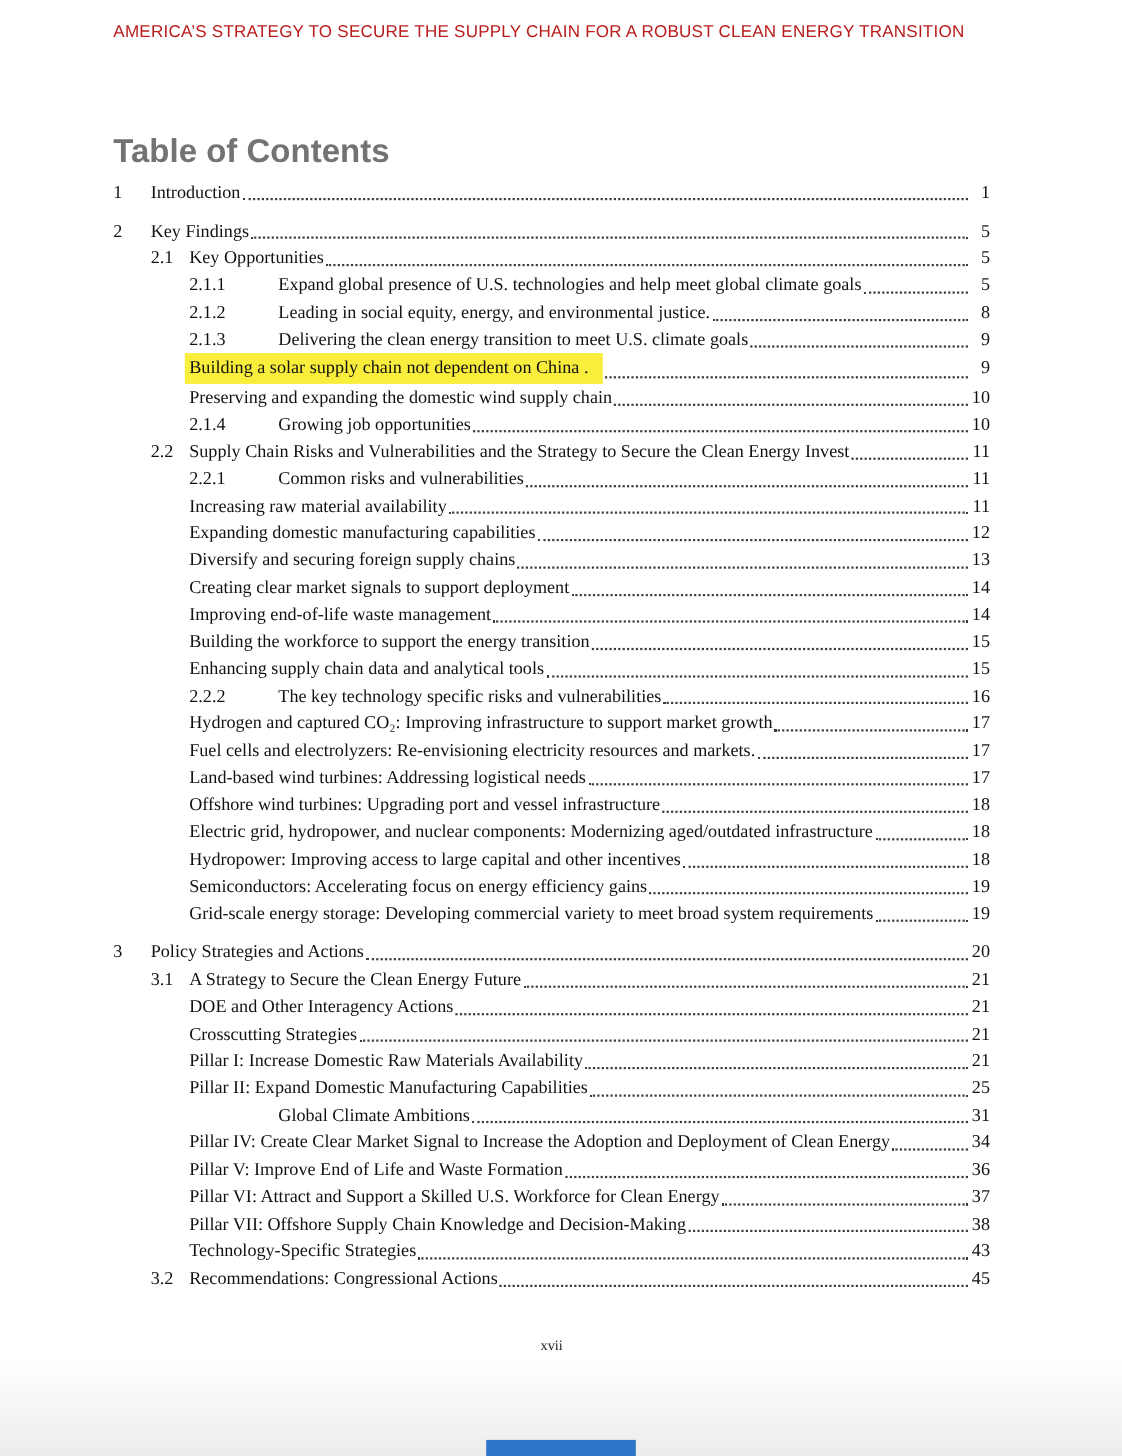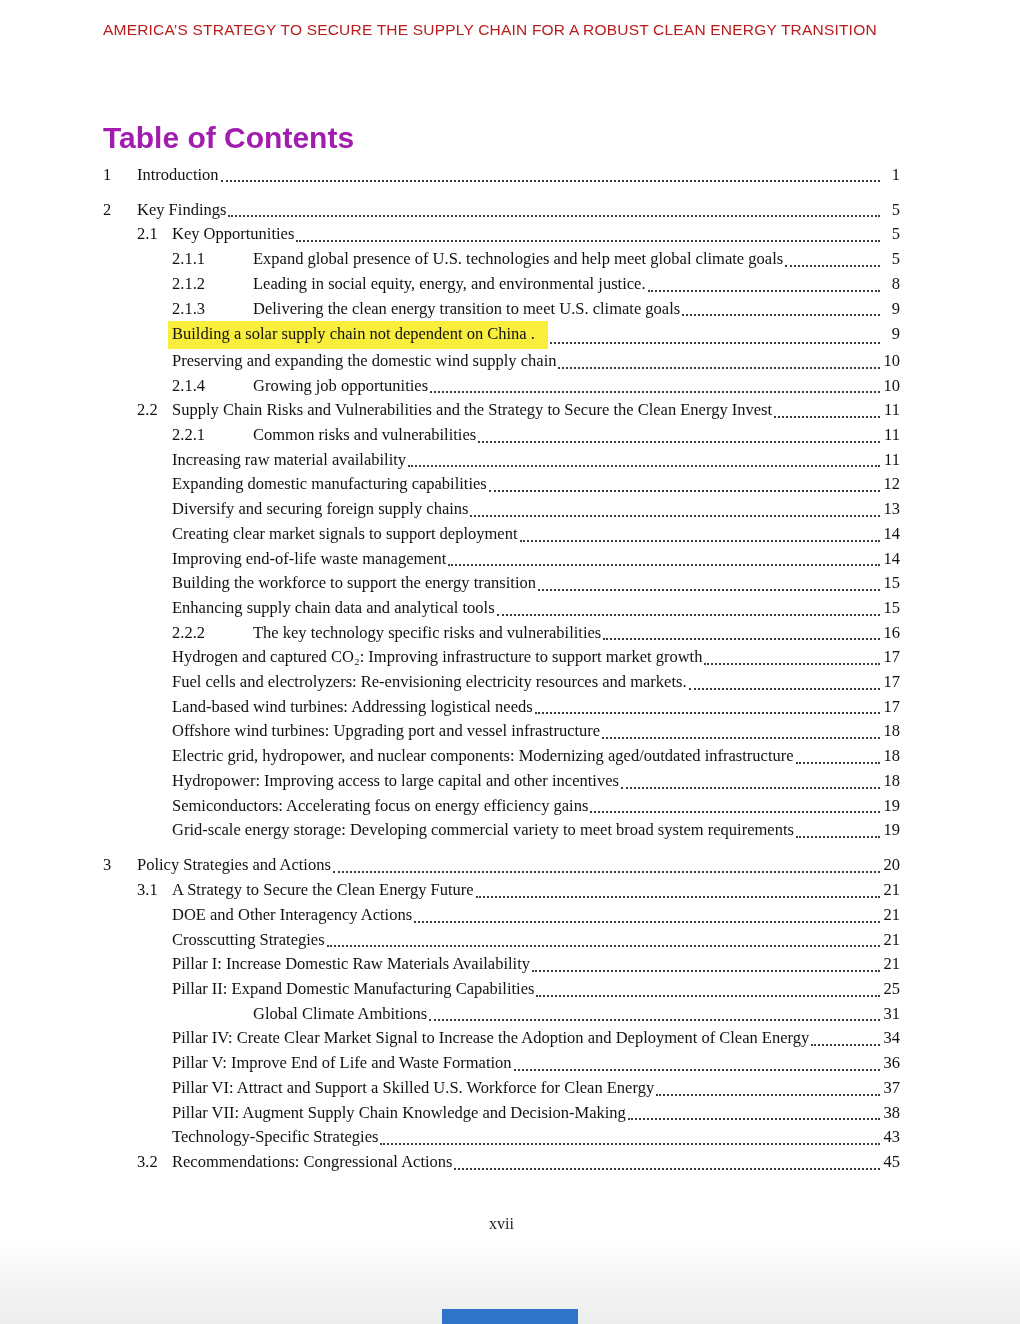--- a/index.html
+++ b/index.html
@@ -15,21 +15,21 @@
     position: absolute; left: 103px; top: 21px; width: 820px;
     font-family: "Liberation Sans", sans-serif;
     font-size: 15.5px; letter-spacing: 0.2px;
     color: #b91c1c;
     white-space: nowrap;
   }
   .doc-title {
     position: absolute; left: 103px; top: 101px;
     font-family: "Liberation Sans", sans-serif;
     font-size: 30px; font-weight: bold;
-    color: #a21caf;
+    color: #737373;
   }
   .toc {
     position: absolute; left: 103px; top: 152px; width: 797px;
   }
   .row {
     display: flex;
     align-items: baseline;
     font-size: 16.5px;
     line-height: 24.7px;
     color: #111111;
@@ -57,21 +57,21 @@
 
   .hl {
     background: #F9EE3B;
     padding: 1px 13px 2px 4px;
     margin-left: -4px;
   }
 
   .page-footer {
     position: absolute; left: 103px; top: 1215px; width: 797px;
     text-align: center;
-    font-size: 16px;
+    font-size: 13px;
     color: #222222;
   }
   .bottom-shade {
     position: absolute; left: 0; right: 0; bottom: 0; height: 88px;
     background: linear-gradient(180deg, rgba(0,0,0,0) 0%, rgba(0,0,0,0.075) 100%);
     pointer-events: none;
   }
   .bottom-bar {
     position: absolute; bottom: 0; left: 442px;
     width: 136px; height: 15px;
@@ -278,21 +278,21 @@
         <span class="txt">Pillar V: Improve End of Life and Waste Formation</span>
         <span class="leader"></span>
         <span class="pg">36</span>
       </div>
       <div class="row l2">
         <span class="txt">Pillar VI: Attract and Support a Skilled U.S. Workforce for Clean Energy</span>
         <span class="leader"></span>
         <span class="pg">37</span>
       </div>
       <div class="row l2">
-        <span class="txt">Pillar VII: Augment Supply Chain Knowledge and Decision-Making</span>
+        <span class="txt">Pillar VII: Offshore Supply Chain Knowledge and Decision-Making</span>
         <span class="leader"></span>
         <span class="pg">38</span>
       </div>
       <div class="row l2">
         <span class="txt">Technology-Specific Strategies</span>
         <span class="leader"></span>
         <span class="pg">43</span>
       </div>
       <div class="row l1">
         <span class="num">3.2</span>

